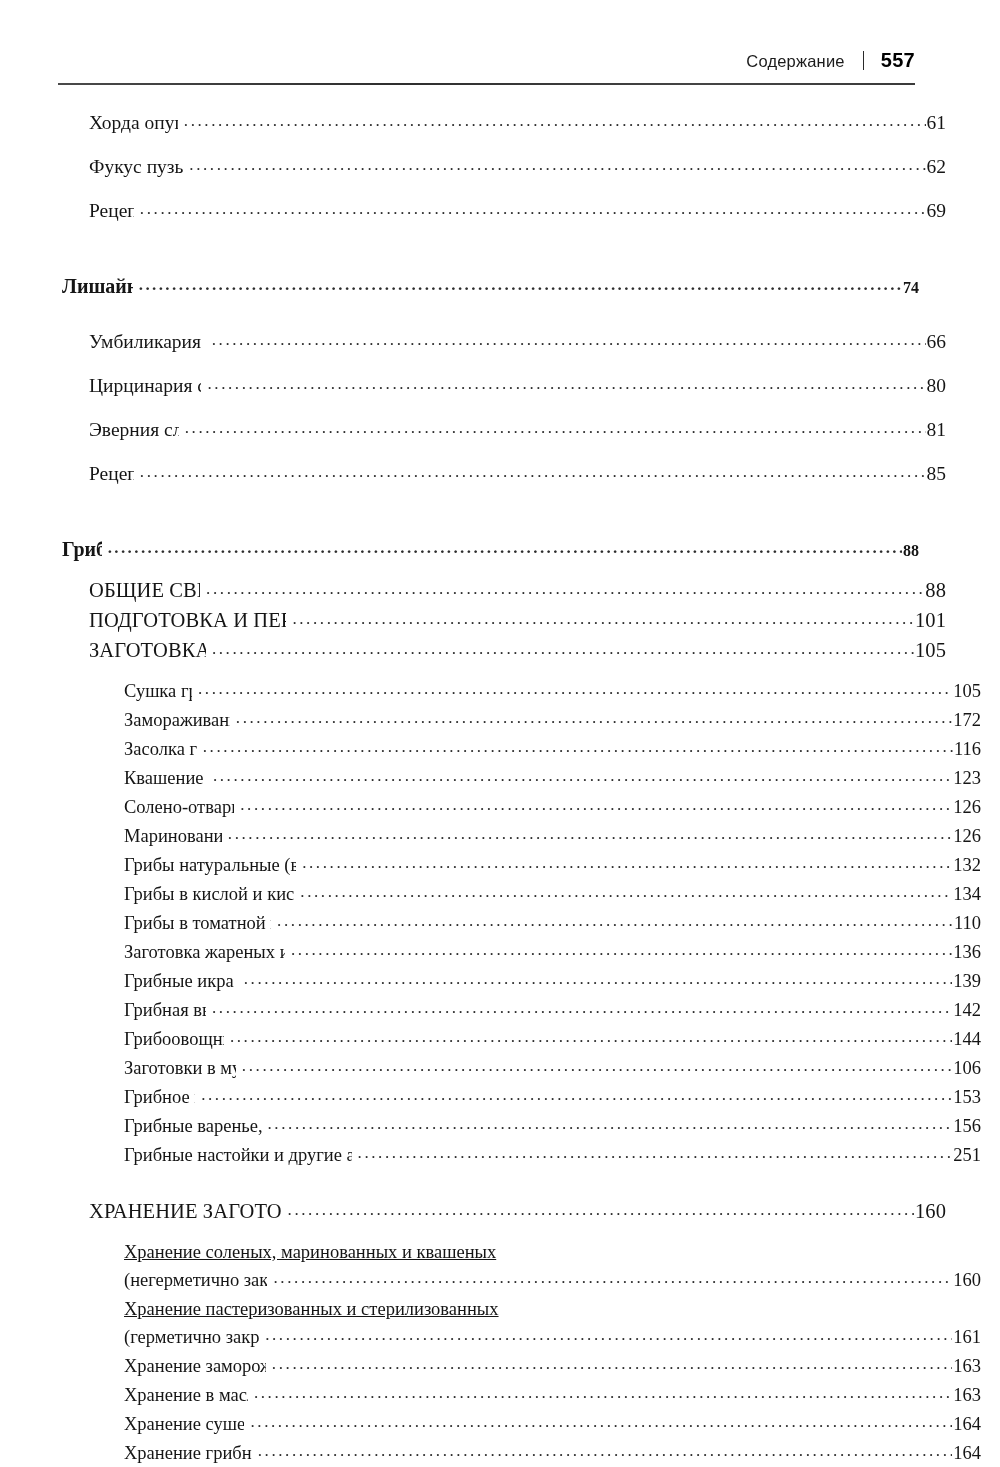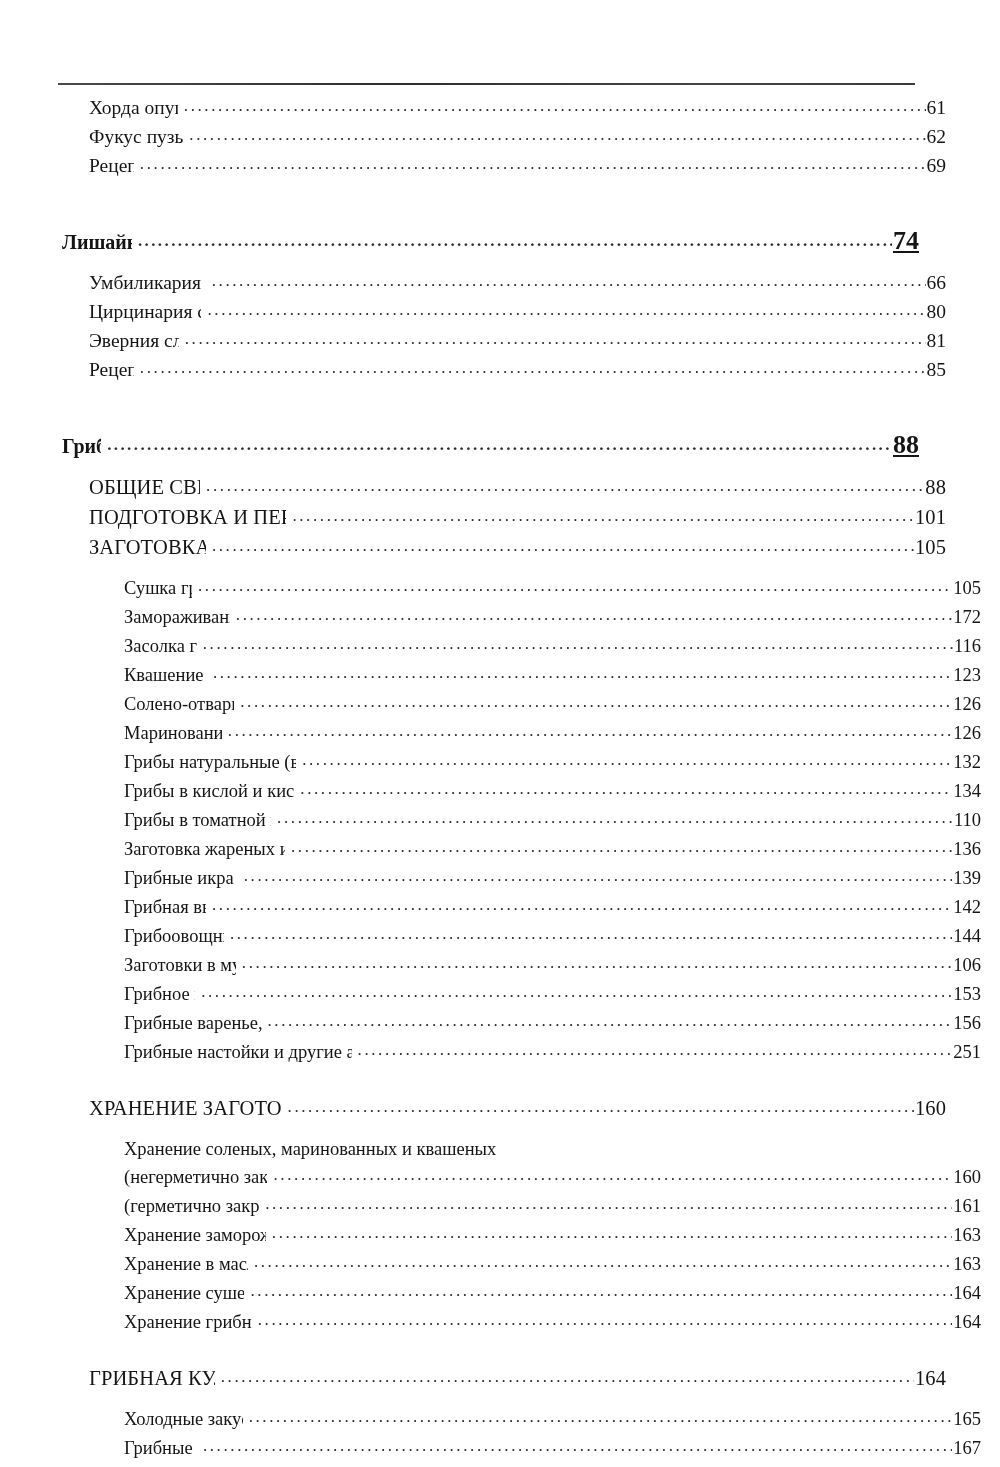--- a/index.html
+++ b/index.html
@@ -108,58 +108,63 @@
     font-variant-numeric: lining-nums;
   }
 
   
   .lvl0 {
     font-weight: bold;
     font-size: 20px;
     padding-left: 4px;
     margin-top: 26px;
   }
-  .lvl0 .folio { font-weight: bold; font-size: 26px; text-decoration: underline; }
+  .lvl0 .folio { font-weight: bold; font-size: 16px; }
   .lvl0 .leader { letter-spacing: 2.4px; }
 
   
   .lvl1 {
     font-size: 20.5px;
     padding-left: 31px;
     letter-spacing: .1px;
   }
   .lvl1 .folio { font-size: 20.5px; }
 
   
   .lvl1p {
     font-size: 19.5px;
     padding-left: 31px;
   }
-  .lvl1p .folio { font-size: 19.5px; }
+  .lvl1p .folio { font-size: 19.5px; margin-top: 15px; }
 
   
   .lvl2 {
     font-size: 18.5px;
     padding-left: 66px;
   }
   .lvl2 .folio { font-size: 18.5px; }
 
   
   .row.contline { }
-  .row.contline .label { flex: 1 1 auto; }
+  .row.contline .label { flex: 1 1 auto; text-decoration: underline; }
 
   .gap-sm { height: 11px; }
   .gap-md { height: 20px; }
   .gap-lg { height: 27px; }
 </style>
 </head>
 <body>
 
 <div class="page">
 
+  <div class="runhead">
+    <span class="runhead-title">Содержание</span>
+    <span class="runhead-sep"></span>
+    <span class="runhead-folio">557</span>
+  </div>
 
   <div class="rule"></div>
 
   <div class="toc" id="toc-list">
       <div class="row lvl1p">
         <span class="label">Хорда опушенная</span>
         <span class="leader"></span>
         <span class="folio">61</span>
       </div>
       <div class="row lvl1p">
@@ -315,20 +320,23 @@
       </div>
       <div class="gap-sm"></div>
       <div class="row contline lvl2">
         <span class="label">Хранение соленых, маринованных и квашеных</span>
       </div>
       <div class="row lvl2">
         <span class="label">(негерметично закрытых) грибов</span>
         <span class="leader"></span>
         <span class="folio">160</span>
       </div>
+      <div class="row contline lvl2">
+        <span class="label">Хранение пастеризованных и стерилизованных</span>
+      </div>
       <div class="row lvl2">
         <span class="label">(герметично закрытых) грибов</span>
         <span class="leader"></span>
         <span class="folio">161</span>
       </div>
       <div class="row lvl2">
         <span class="label">Хранение замороженных грибов</span>
         <span class="leader"></span>
         <span class="folio">163</span>
       </div>

